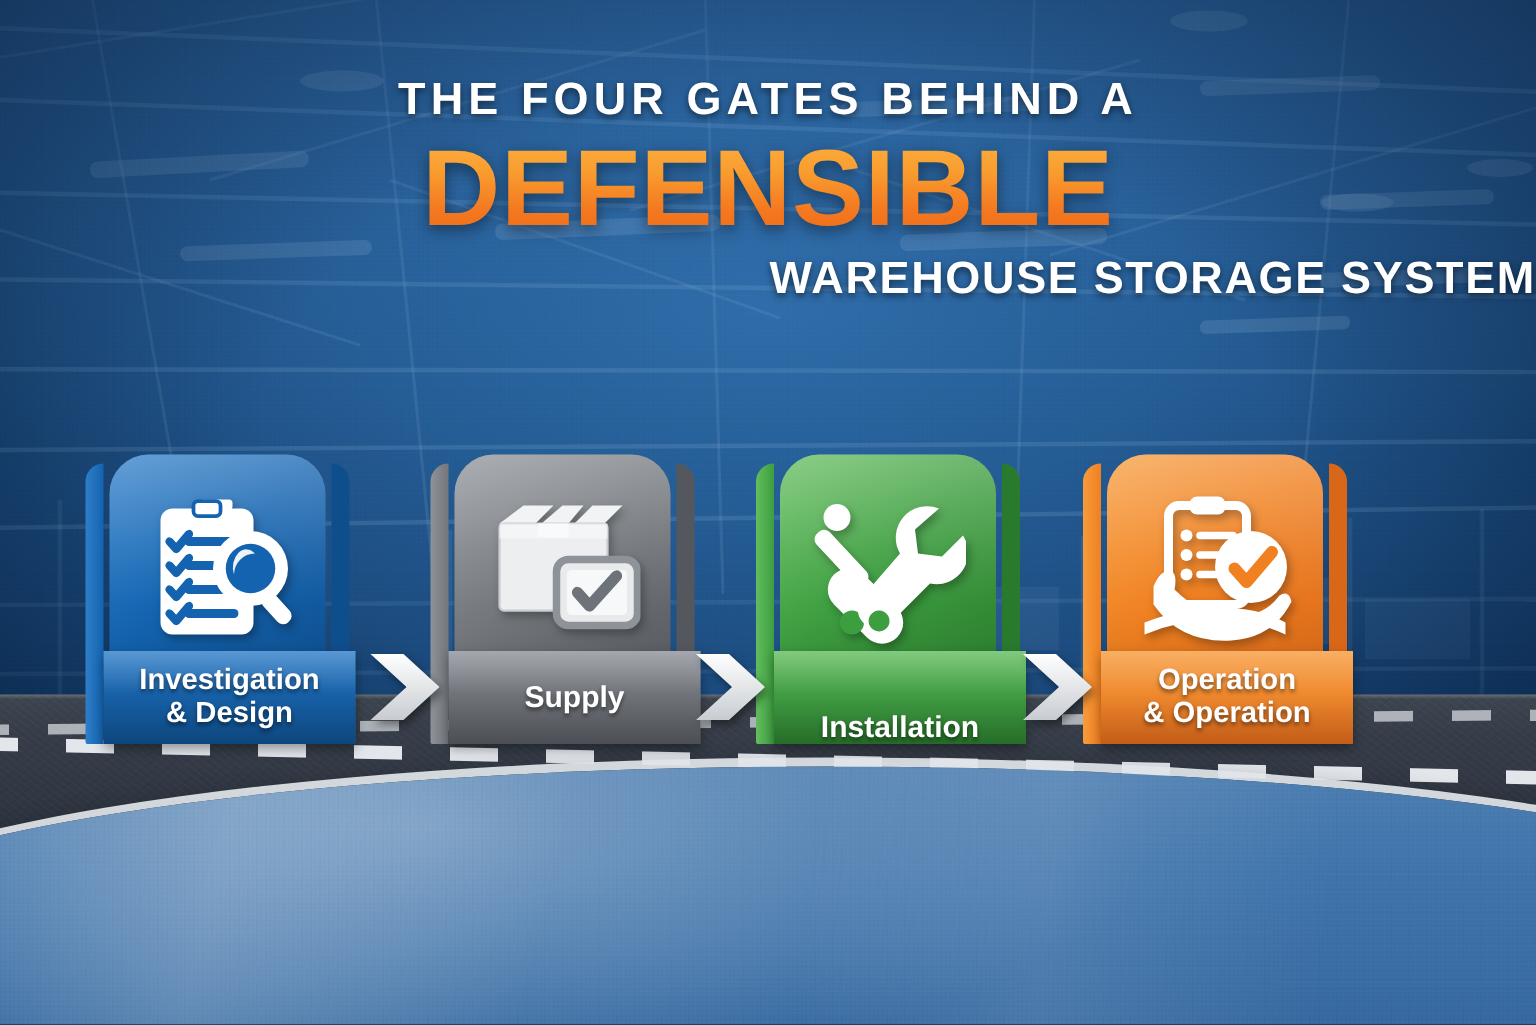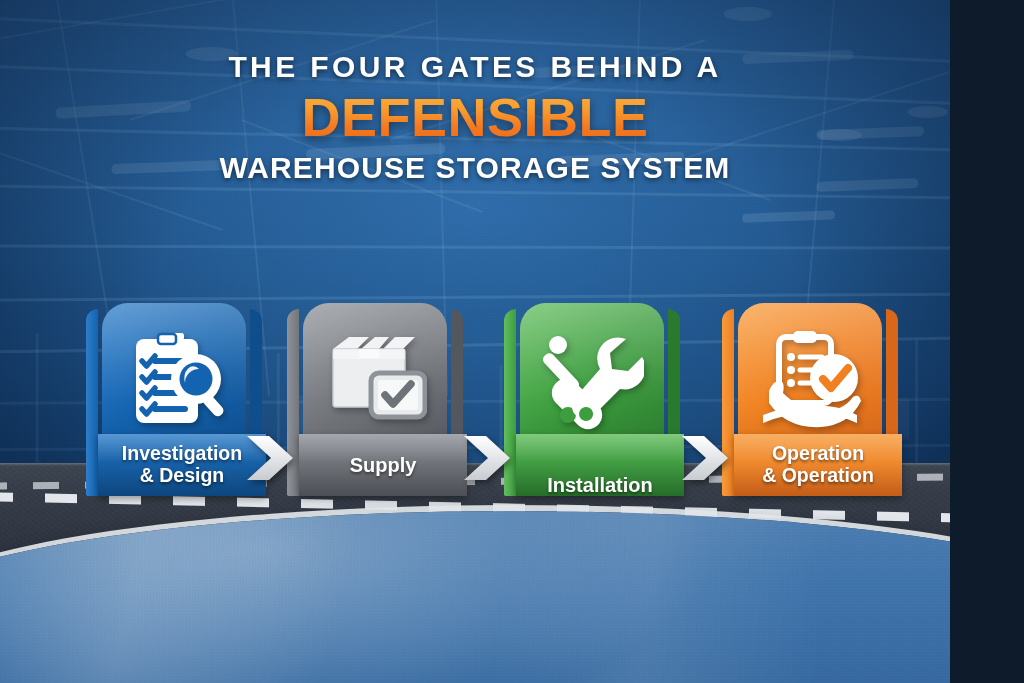--- a/index.html
+++ b/index.html
@@ -1,20 +1,20 @@
 <!DOCTYPE html>
 <html><head>
 <meta charset="utf-8">
 <style>
   html,body{margin:0;padding:0;background:#0d1b2a;}
   body{font-family:"Liberation Sans","DejaVu Sans",sans-serif;}
 
   .stage{
     position:relative;
-    width:950px;height:683px;
+    width:1024px;height:683px;
     overflow:hidden;
     background:#1d4f86;
   }
 
   
   .bg-base{
     position:absolute;inset:0;
     background:
       radial-gradient(ellipse 70% 55% at 50% 30%, #2e6ba8 0%, #245c94 38%, #1b4a7d 70%, #123a68 100%);
   }
@@ -101,32 +101,33 @@
     position:absolute;left:0;top:52px;width:100%;
     text-align:center;z-index:20;
   }
   .head-top{
     font-size:30px;font-weight:bold;color:#fff;
     letter-spacing:3.4px;line-height:1;
     text-shadow:0 2px 5px rgba(0,0,0,.55);
   }
   .head-main{
     margin-top:9px;
-    font-size:54px;font-weight:bold;line-height:.98;
+    font-size:72px;font-weight:bold;line-height:.98;
     letter-spacing:.5px;
     background:linear-gradient(to bottom,#fcb040 0%,#f99c2e 34%,#f47920 68%,#ed6a15 100%);
     -webkit-background-clip:text;background-clip:text;
     color:transparent;-webkit-text-fill-color:transparent;
     filter:drop-shadow(0 3px 5px rgba(0,0,0,.45));
   }
   .head-sub{
     margin-top:9px;
     font-size:30px;font-weight:bold;color:#fff;
     letter-spacing:1.1px;line-height:1;
     text-shadow:0 2px 5px rgba(0,0,0,.55);
+    text-align:right;
   }
 
   
   .cards{
     position:absolute;left:0;top:303px;width:100%;height:200px;z-index:18;
   }
   .card{
     position:absolute;top:0;width:160px;height:193px;
   }
   .card-body{
@@ -273,21 +274,21 @@
   </div>
 
   <div class="headline">
     <div class="head-top">THE FOUR GATES BEHIND A</div>
     <div class="head-main">DEFENSIBLE</div>
     <div class="head-sub">WAREHOUSE STORAGE SYSTEM</div>
   </div>
 
   <div class="cards">
 
-    <div class="card" id="card0" style="left:94px">
+    <div class="card" id="card0" style="left:65px">
       <div class="card-left" id="c0l" style="background: linear-gradient(to right, rgb(47, 126, 201), rgb(19, 99, 176));"></div>
       <div class="card-right" id="c0r" style="background: linear-gradient(to right, rgb(15, 78, 140), rgb(15, 78, 140));"></div>
       <div class="card-body">
         <div class="card-face" id="c0f" style="background: linear-gradient(135deg, rgb(47, 126, 201) 0%, rgb(19, 99, 176) 42%, rgb(15, 78, 140) 100%);"></div>
         <div class="card-gloss"></div>
         <div class="card-icon">
           <svg width="104" height="100" viewBox="0 0 104 100">
             <rect x="40" y="2" width="22" height="7" rx="2.5" fill="#fff"></rect>
             <rect x="14" y="8" width="62" height="84" rx="8" fill="#fff"></rect>
             <rect x="36" y="3" width="18" height="10" rx="3" fill="#fff" stroke="#1363b0" stroke-width="2.5"></rect>

